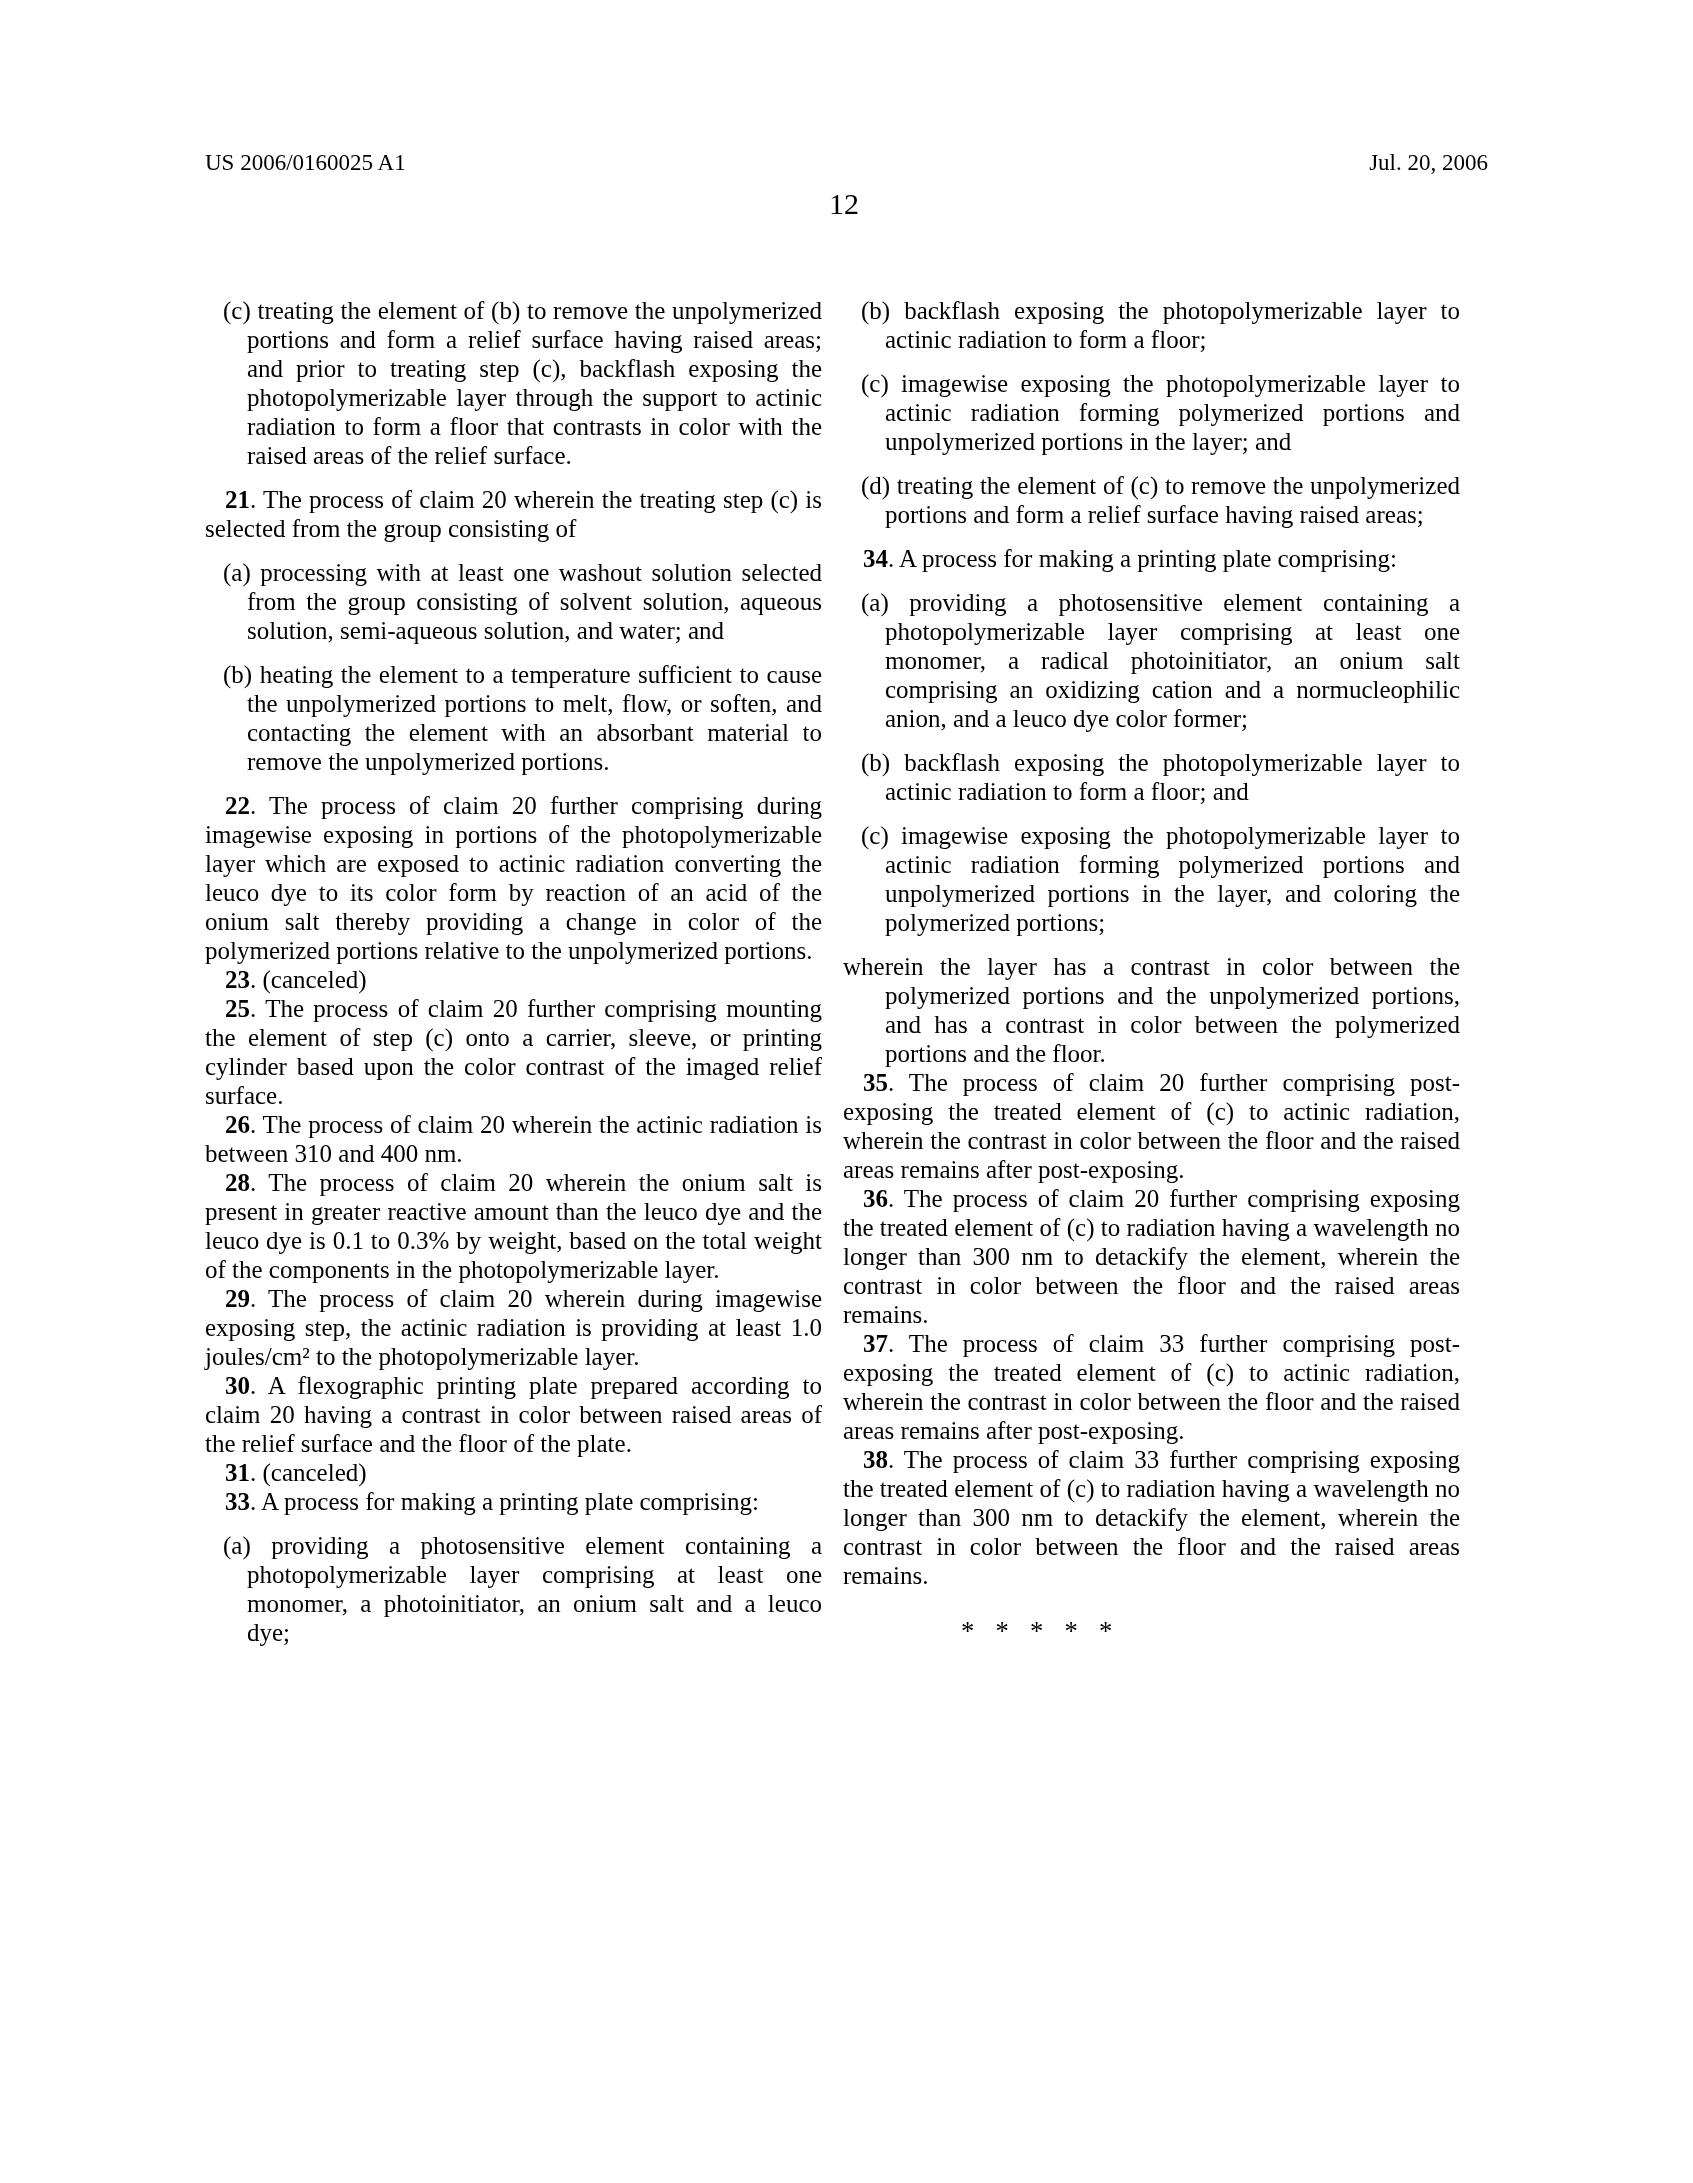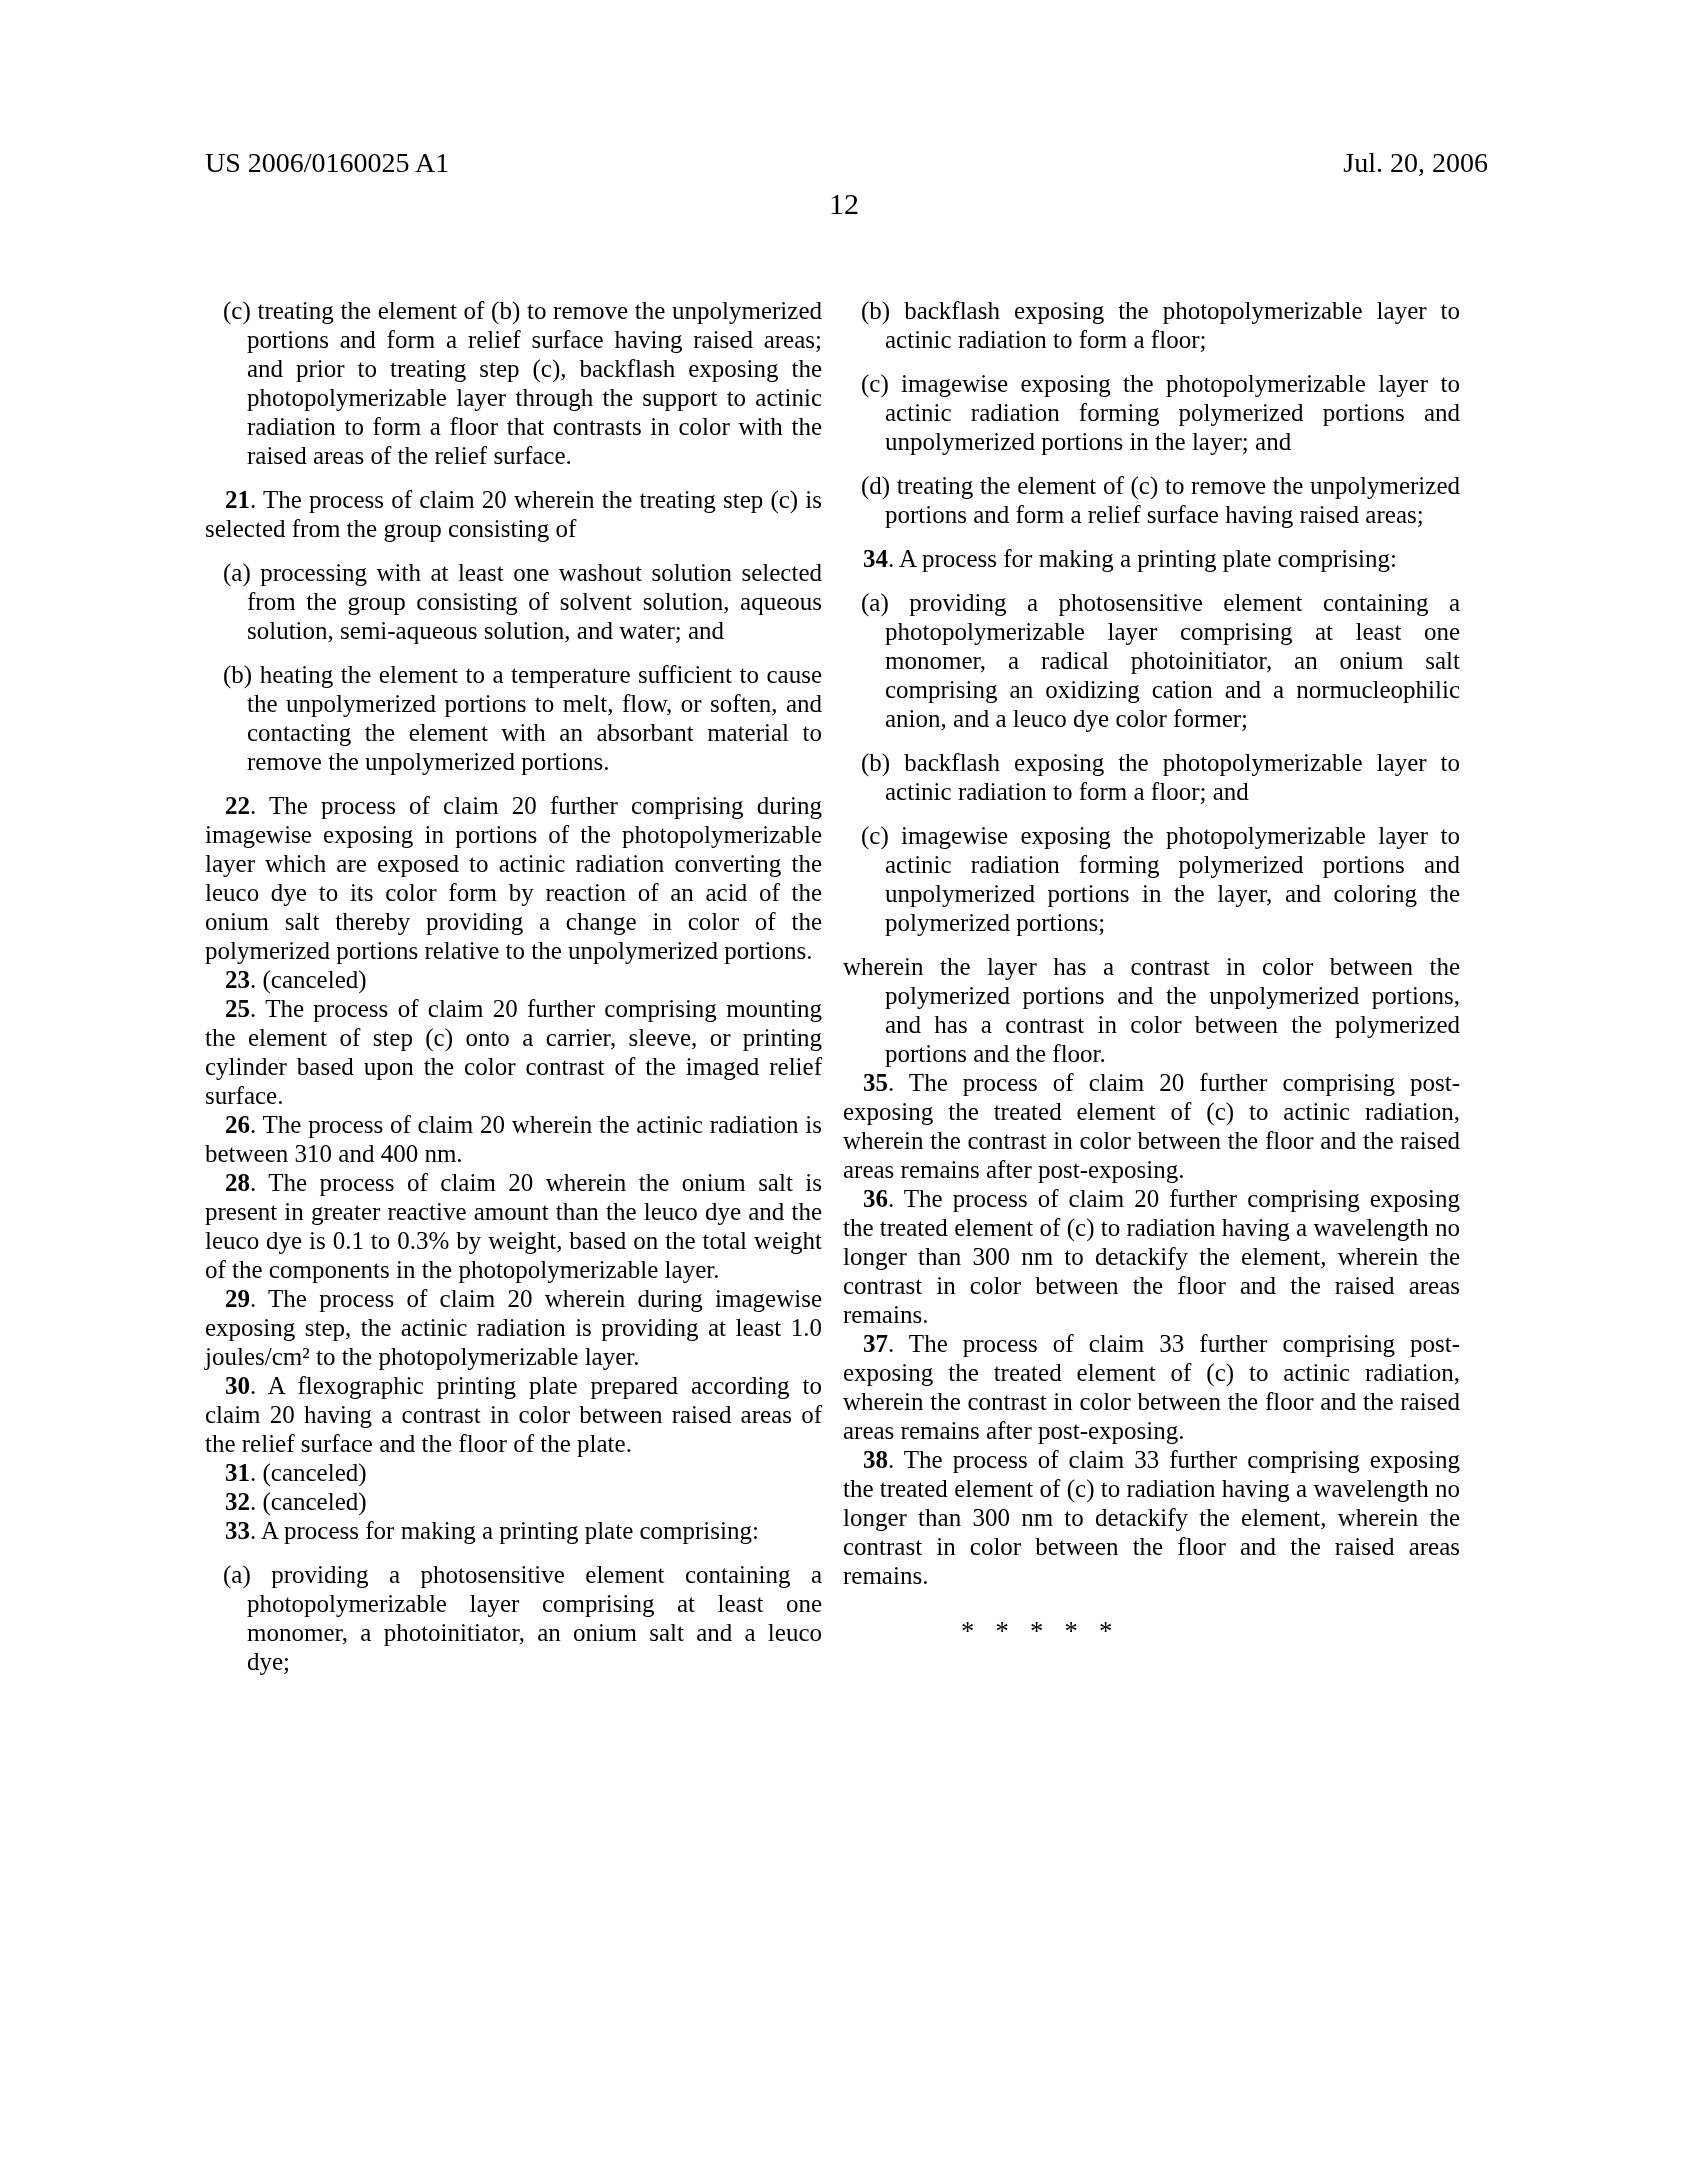--- a/index.html
+++ b/index.html
@@ -12,21 +12,21 @@
     font-family: "Liberation Serif", serif;
     overflow: hidden;
   }
   .header {
     position: absolute;
     top: 146px;
     left: 205px;
     width: 1283px;
     display: flex;
     justify-content: space-between;
-    font-size: 28px;
+    font-size: 23px;
     line-height: 33px;
     align-items: center;
   }
   .page-number {
     position: absolute;
     top: 187px;
     left: 0;
     width: 1688px;
     text-align: center;
     font-size: 30px;
@@ -90,21 +90,20 @@
       <p class="item"><span>(a) processing with at least one washout solution selected from the group consisting of solvent solution, aqueous solution, semi-aqueous solution, and water; and</span></p>
       <p class="item"><span>(b) heating the element to a temperature sufficient to cause the unpolymerized portions to melt, flow, or soften, and contacting the element with an absorbant material to remove the unpolymerized portions.</span></p>
       <p class="claim"><span class="cnum">22</span><span>. The process of claim 20 further comprising during imagewise exposing in portions of the photopolymerizable layer which are exposed to actinic radiation converting the leuco dye to its color form by reaction of an acid of the onium salt thereby providing a change in color of the polymerized portions relative to the unpolymerized portions.</span></p>
       <p class="claim"><span class="cnum">23</span><span>. (canceled)</span></p>
       <p class="claim"><span class="cnum">25</span><span>. The process of claim 20 further comprising mounting the element of step (c) onto a carrier, sleeve, or printing cylinder based upon the color contrast of the imaged relief surface.</span></p>
       <p class="claim"><span class="cnum">26</span><span>. The process of claim 20 wherein the actinic radiation is between 310 and 400 nm.</span></p>
       <p class="claim"><span class="cnum">28</span><span>. The process of claim 20 wherein the onium salt is present in greater reactive amount than the leuco dye and the leuco dye is 0.1 to 0.3% by weight, based on the total weight of the components in the photopolymerizable layer.</span></p>
       <p class="claim"><span class="cnum">29</span><span>. The process of claim 20 wherein during imagewise exposing step, the actinic radiation is providing at least 1.0 joules/cm² to the photopolymerizable layer.</span></p>
       <p class="claim"><span class="cnum">30</span><span>. A flexographic printing plate prepared according to claim 20 having a contrast in color between raised areas of the relief surface and the floor of the plate.</span></p>
       <p class="claim"><span class="cnum">31</span><span>. (canceled)</span></p>
-      <p class="claim"><span class="cnum">32</span><span>. (canceled)</span></p>
       <p class="claim"><span class="cnum">33</span><span>. A process for making a printing plate comprising:</span></p>
       <p class="item"><span>(a) providing a photosensitive element containing a photopolymerizable layer comprising at least one monomer, a photoinitiator, an onium salt and a leuco dye;</span></p>
     </div>
 
     <div class="column">
       <p class="item"><span>(b) backflash exposing the photopolymerizable layer to actinic radiation to form a floor;</span></p>
       <p class="item"><span>(c) imagewise exposing the photopolymerizable layer to actinic radiation forming polymerized portions and unpolymerized portions in the layer; and</span></p>
       <p class="item"><span>(d) treating the element of (c) to remove the unpolymerized portions and form a relief surface having raised areas;</span></p>
       <p class="claim"><span class="cnum">34</span><span>. A process for making a printing plate comprising:</span></p>
       <p class="item"><span>(a) providing a photosensitive element containing a photopolymerizable layer comprising at least one monomer, a radical photoinitiator, an onium salt comprising an oxidizing cation and a normucleophilic anion, and a leuco dye color former;</span></p>

